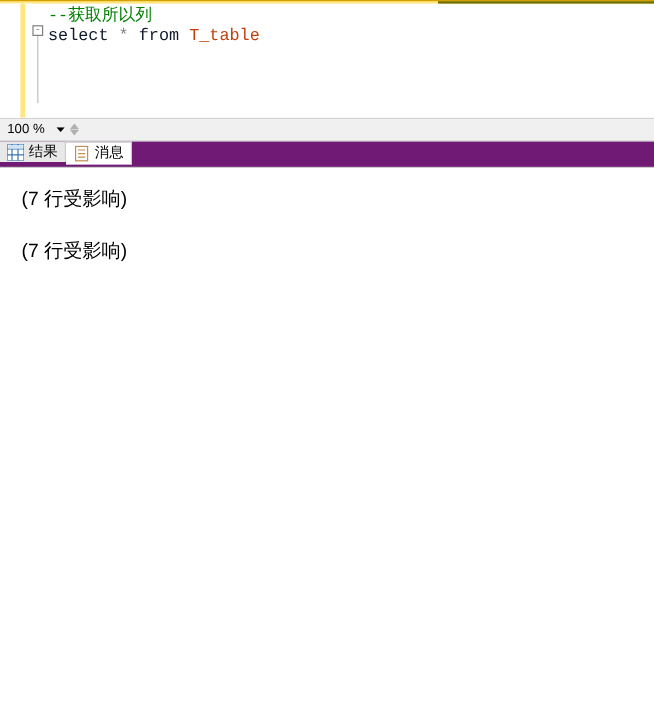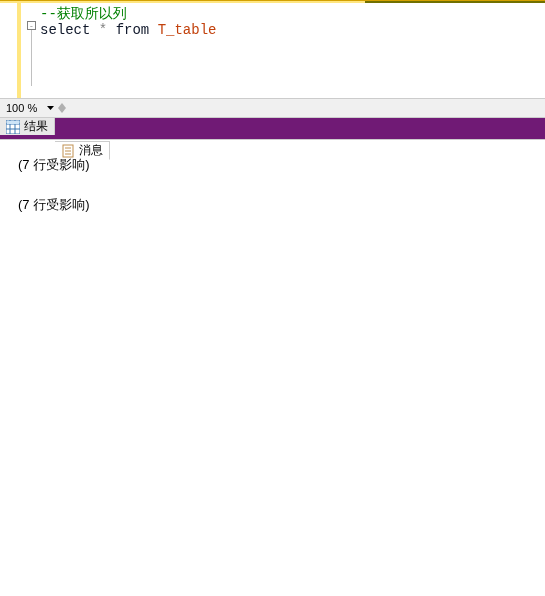--- a/index.html
+++ b/index.html
@@ -136,36 +136,35 @@
     padding: 0 6px;
     border-right: 1px solid #cccccc;
     cursor: pointer;
     gap: 4px;
   }
   .tab.active {
     background: #ffffff;
     border-top: 1px solid #cccccc;
     border-bottom: 1px solid #ffffff;
     margin-bottom: -1px;
-    margin-top: 23px;
   }
   .tab.inactive {
     background: #e8e8e8;
   }
   .tab-icon {
     width: 14px;
     height: 14px;
     display: inline-block;
   }
 
   .messages-area {
     background: #ffffff;
     padding: 16px 18px;
     font-family: SimSun, "Microsoft YaHei", sans-serif;
-    font-size: 13px;
+    font-size: 16px;
     color: #000000;
     height: 456px;
   }
   .message-line {
     margin-bottom: 22px;
   }
 </style>
 </head>
 <body>
 

